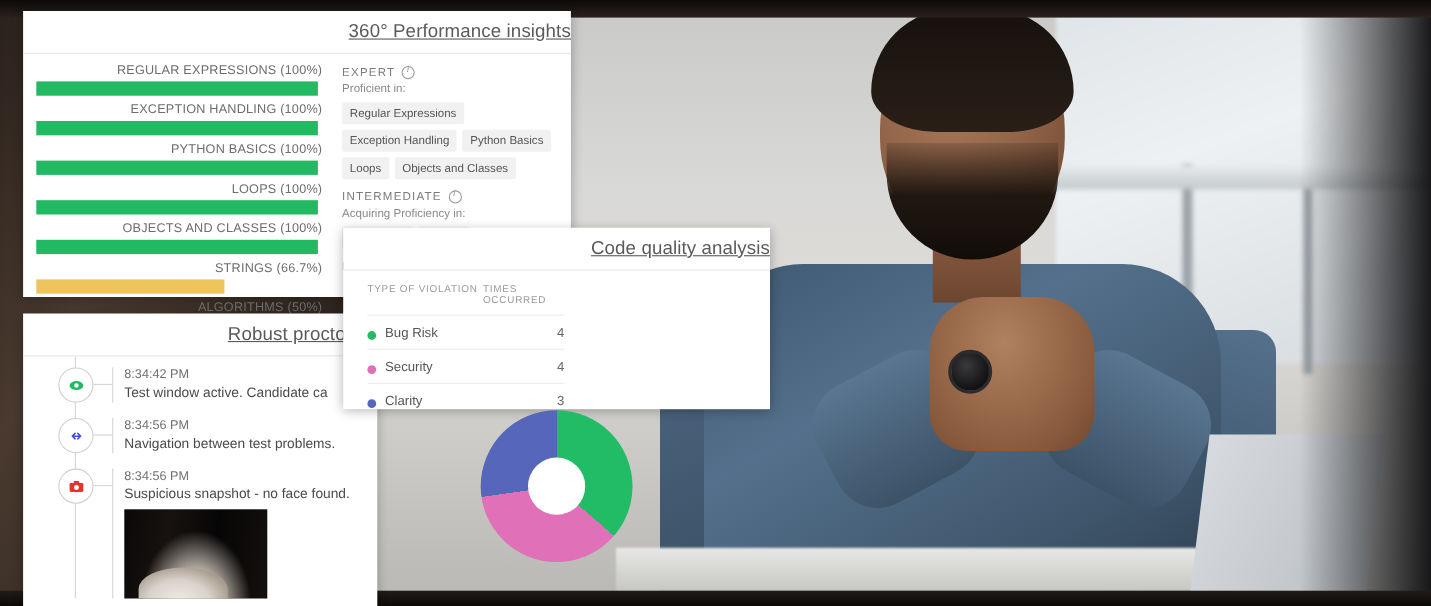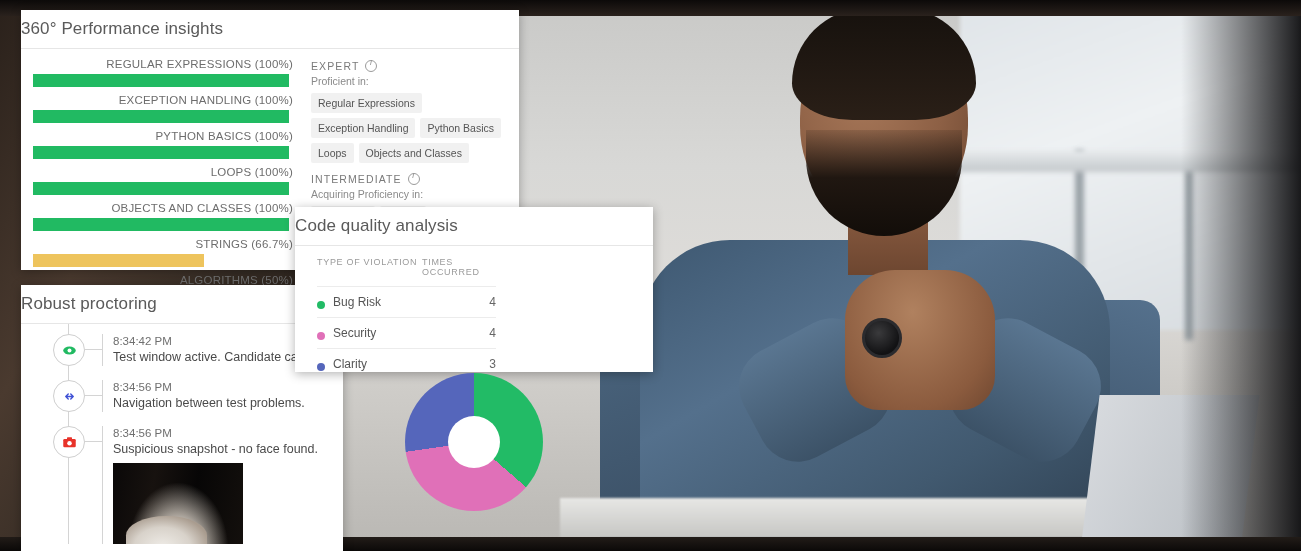--- a/index.html
+++ b/index.html
@@ -104,22 +104,22 @@
     background:radial-gradient(circle at 40% 35%,#3a3a3c,#121214 70%);
     border:3px solid #2b2b2e;
   }
 
   
   .card{
     position:absolute;background:#fff;
     box-shadow:0 2px 10px rgba(0,0,0,.30);
   }
   .card-title{
-    text-align:left;color:#5a5a5a;font-size:17px;font-weight:400;
-    padding:9px 0 9px;border-bottom:1px solid #e6e6e6;letter-spacing:.1px;
+    text-align:right;color:#5a5a5a;font-size:17px;font-weight:400;
+    padding:9px 0 9px;border-bottom:1px solid #e6e6e6;letter-spacing:.1px;text-decoration:underline;
   }
 
   
   #card-insights{left:21px;top:10px;width:498px;height:260px;}
   .ins-body{display:flex;height:219px;}
   .ins-left{width:280px;padding:6px 8px 0 12px;box-sizing:border-box;}
   .bar-row{margin-bottom:4px;}
   .bar-label{
     text-align:right;font-size:11.5px;color:#6d6d6d;letter-spacing:.2px;
     padding:3px 0 4px;
@@ -178,21 +178,21 @@
     position:relative;overflow:hidden;
   }
   .snap::after{
     content:"";position:absolute;left:10%;bottom:0;width:62%;height:42%;
     border-radius:50% 50% 0 0;
     background:radial-gradient(ellipse at 45% 80%,#efece7 0%,#d8d2ca 45%,#a99c8f 75%,rgba(0,0,0,0) 100%);
   }
   .ic{width:15px;height:15px;display:block;}
 
   
-  #card-quality{left:295px;top:207px;width:358px;height:165px;}
+  #card-quality{left:312px;top:207px;width:388px;height:165px;}
   .q-body{display:flex;height:124px;flex-direction:column;}
   .q-left{width:215px;padding:11px 14px 0 22px;box-sizing:border-box;}
   .q-head{display:flex;font-size:9px;color:#9a9a9a;letter-spacing:.7px;padding-bottom:9px;}
   .q-h1{flex:1;}
   .q-h2{width:74px;}
   .q-row{
     display:flex;align-items:flex-end;font-size:12px;color:#555;
     padding:8px 0;border-top:1px solid #ececec;
   }
   .q-dot{width:8px;height:8px;border-radius:50%;margin-right:8px;flex:none;}

